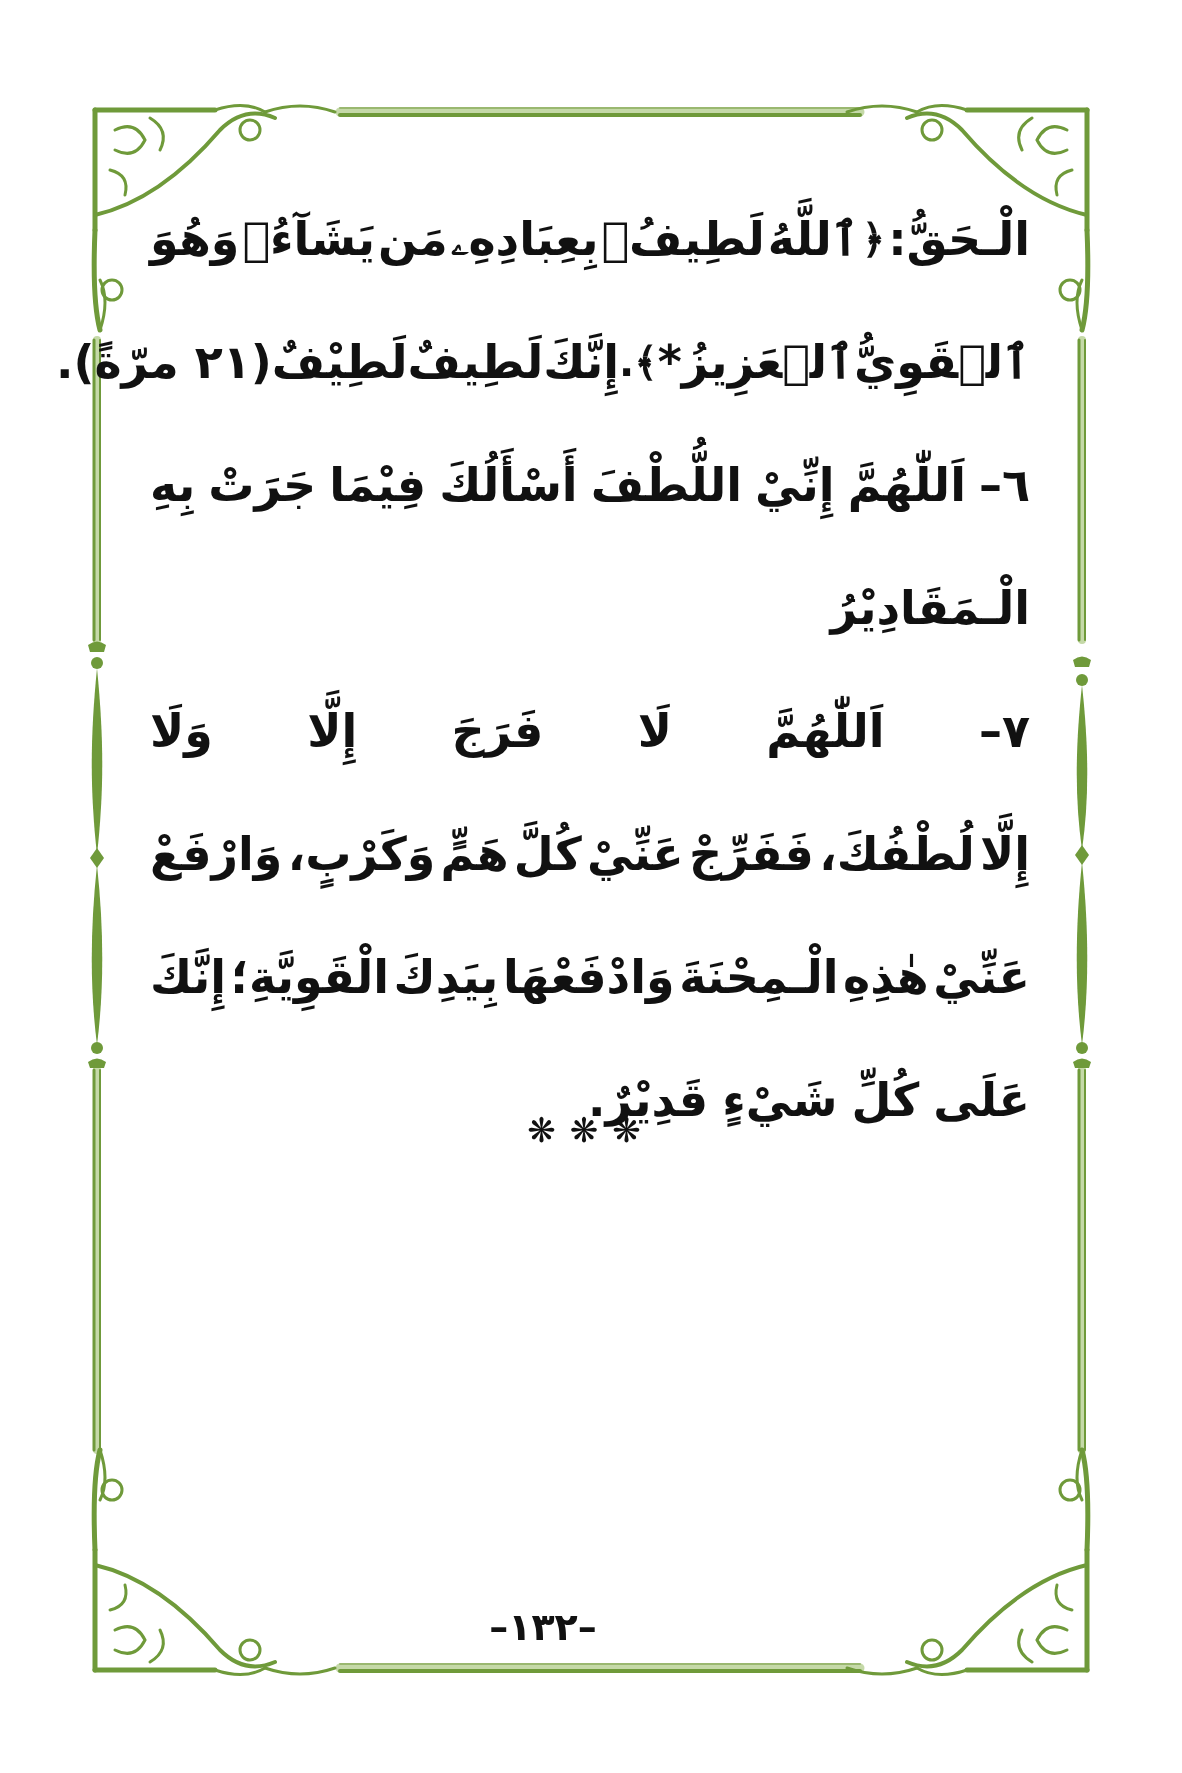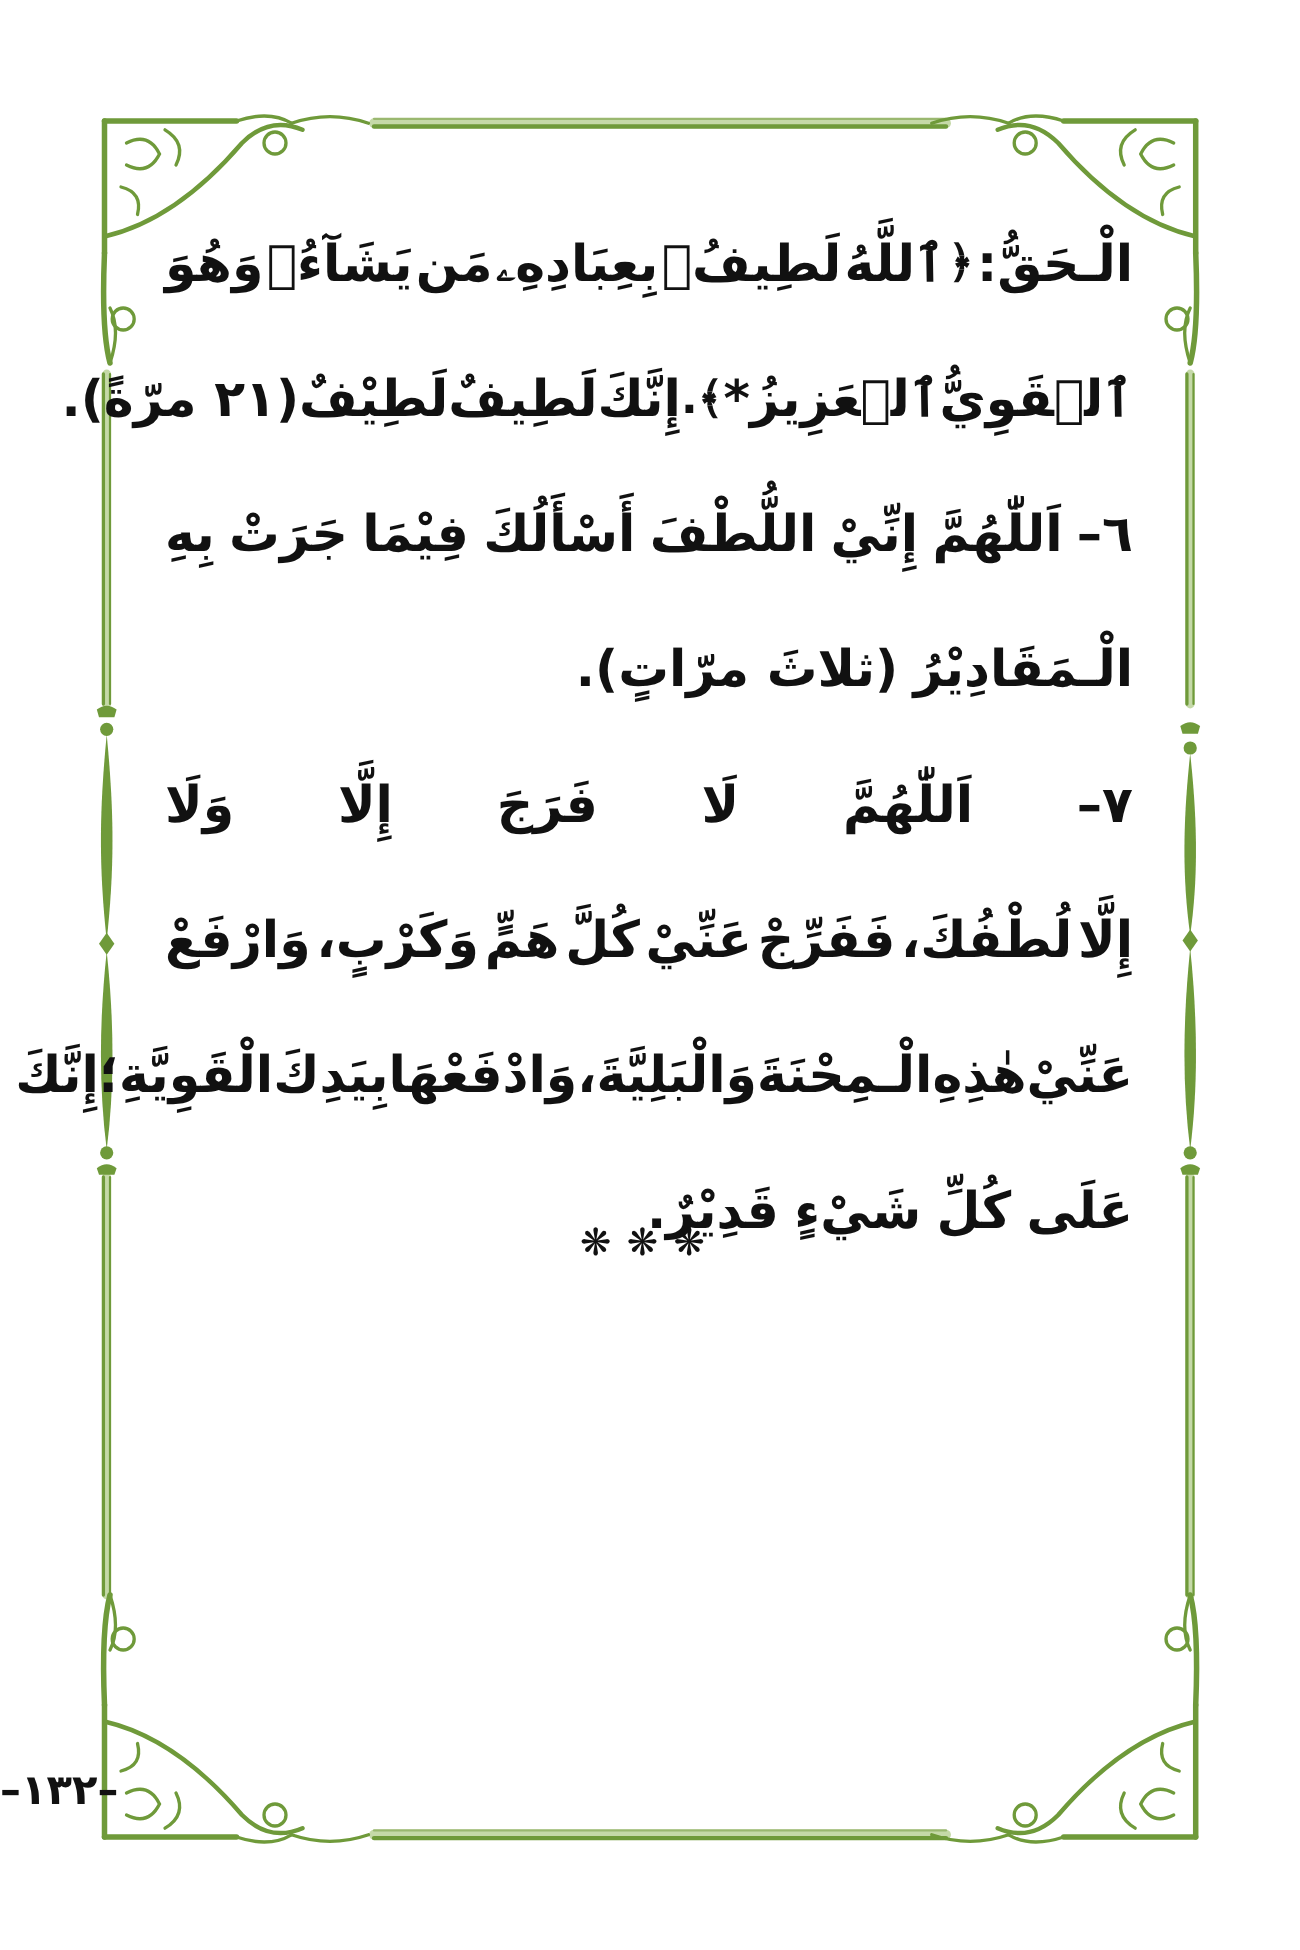--- a/index.html
+++ b/index.html
@@ -65,20 +65,21 @@
     direction: ltr;
     font-size: 34px;
     letter-spacing: 14px;
     color: #111;
   }
   .page-number {
     position: absolute;
     left: 0;
     width: 1086px;
     top: 1605px;
+    text-align: center;
     direction: ltr;
     font-size: 38px;
     font-weight: bold;
     color: #111;
     font-family: "DejaVu Sans", sans-serif;
   }
 </style>
 </head>
 <body>
 
@@ -215,21 +216,20 @@
     <span class="word">اَللّٰهُمَّ</span>
     <span class="word">إِنِّيْ</span>
     <span class="word">اللُّطْفَ</span>
     <span class="word">أَسْأَلُكَ</span>
     <span class="word">فِيْمَا</span>
     <span class="word">جَرَتْ</span>
     <span class="word">بِهِ</span>
   </div>
   <div class="line last-line">
     <span class="word">الْـمَقَادِيْرُ</span>
-    <span class="word bold-note">(ثلاثَ مرّاتٍ).</span>
   </div>
   <div class="line">
     <span class="word">٧–</span>
     <span class="word">اَللّٰهُمَّ</span>
     <span class="word">لَا</span>
     <span class="word">فَرَجَ</span>
     <span class="word">إِلَّا</span>
     <span class="word">وَلَا</span>
   </div>
   <div class="line">
@@ -239,21 +239,20 @@
     <span class="word">عَنِّيْ</span>
     <span class="word">كُلَّ</span>
     <span class="word">هَمٍّ</span>
     <span class="word">وَكَرْبٍ،</span>
     <span class="word">وَارْفَعْ</span>
   </div>
   <div class="line">
     <span class="word">عَنِّيْ</span>
     <span class="word">هٰذِهِ</span>
     <span class="word">الْـمِحْنَةَ</span>
-    <span class="word">وَالْبَلِيَّةَ،</span>
     <span class="word">وَادْفَعْهَا</span>
     <span class="word">بِيَدِكَ</span>
     <span class="word">الْقَوِيَّةِ؛</span>
     <span class="word">إِنَّكَ</span>
   </div>
   <div class="line last-line">
     <span class="word">عَلَى</span>
     <span class="word">كُلِّ</span>
     <span class="word">شَيْءٍ</span>
     <span class="word">قَدِيْرٌ.</span>

